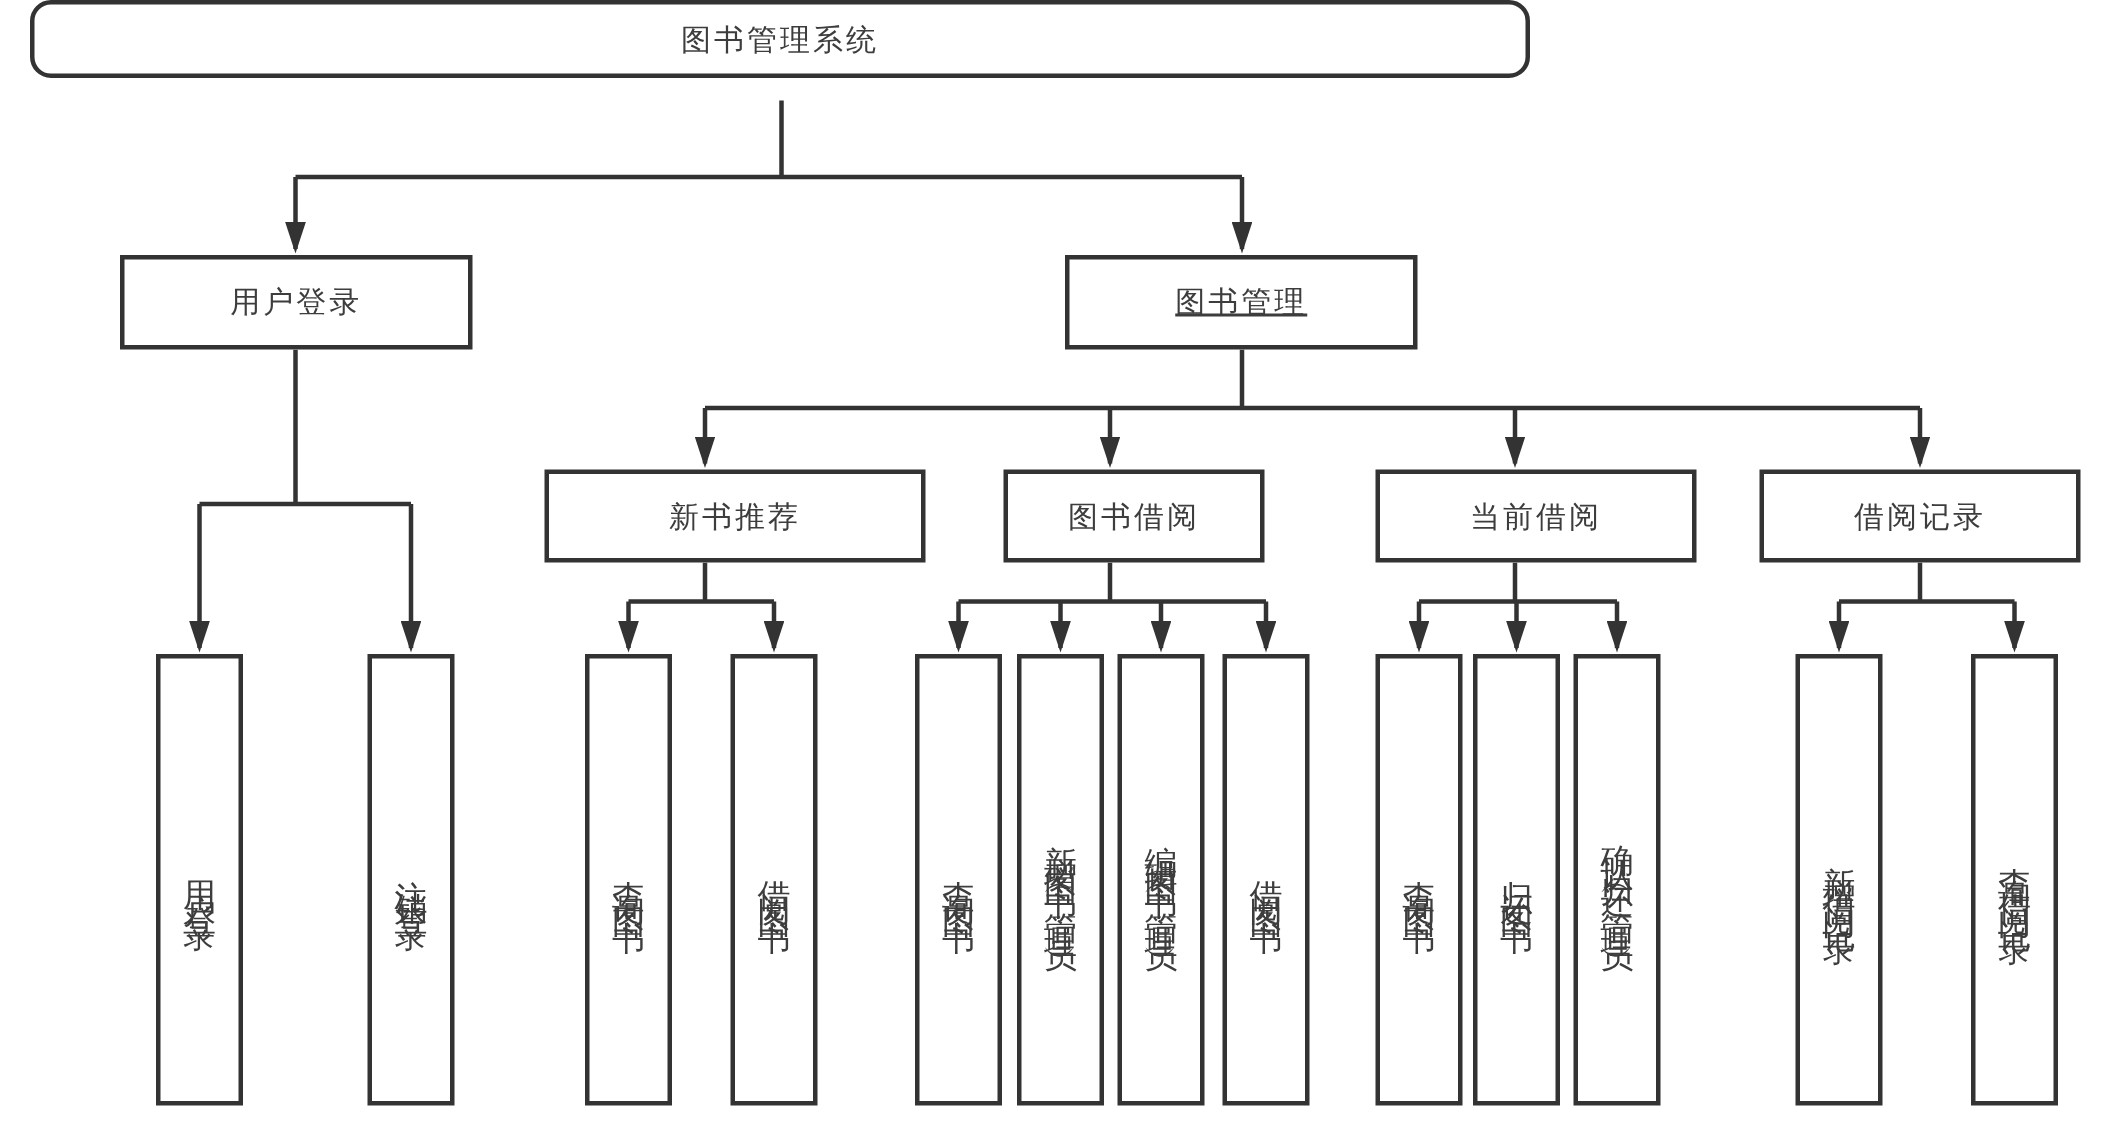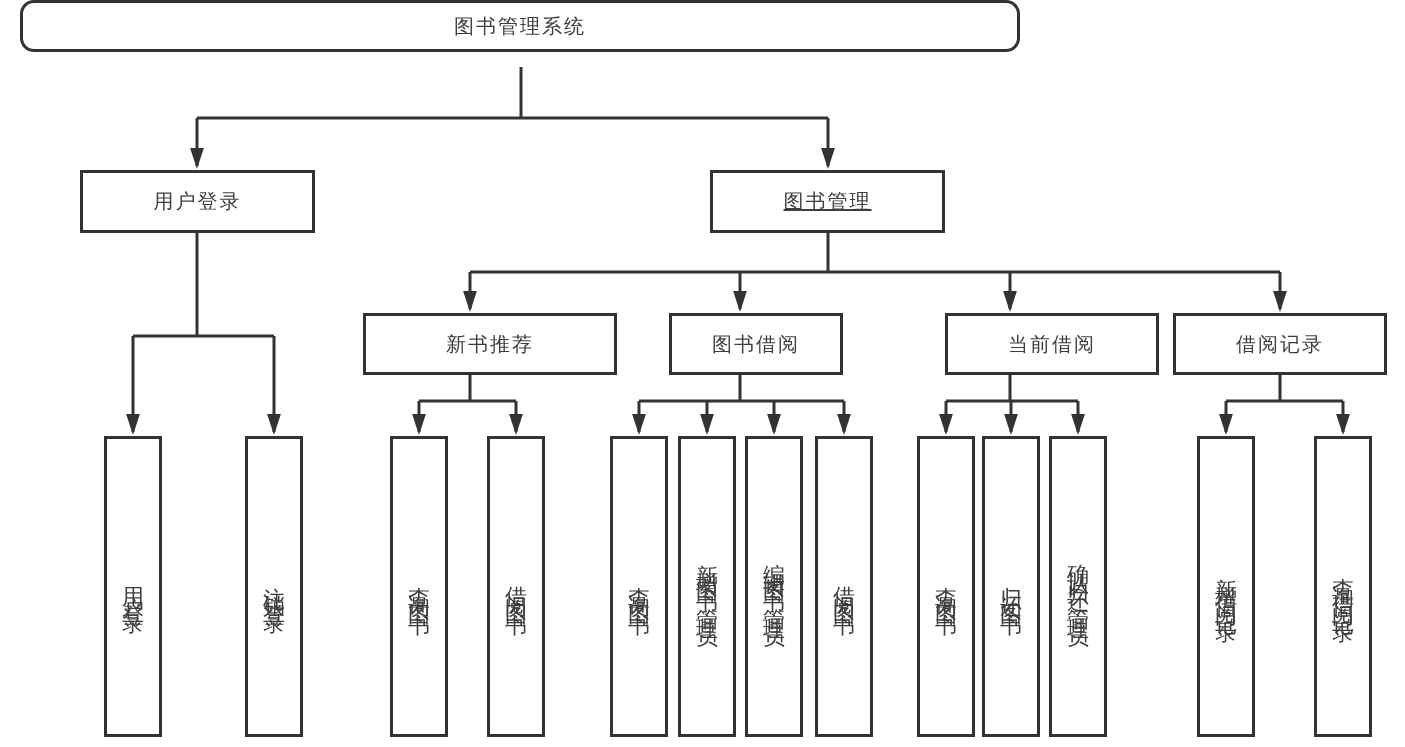--- a/index.html
+++ b/index.html
@@ -114,21 +114,21 @@
   <div class="node h" style="left:710px;top:170px;width:235px;height:63px;text-decoration:underline;">
     <span>图书管理</span>
   </div>
 
   <div class="node h" style="left:363px;top:313px;width:254px;height:62px;">
     <span>新书推荐</span>
   </div>
   <div class="node h" style="left:633px;top:313px;width:174px;height:62px;margin-left:36px;">
     <span>图书借阅</span>
   </div>
-  <div class="node h" style="left:945px;top:313px;width:214px;height:62px;">
+  <div class="node h" style="left:917px;top:313px;width:214px;height:62px;">
     <span>当前借阅</span>
   </div>
   <div class="node h" style="left:1173px;top:313px;width:214px;height:62px;">
     <span>借阅记录</span>
   </div>
 
   <div class="node v" style="left:104px;top:436px;width:58px;height:301px;">
     <span>用户登录</span>
   </div>
   <div class="node v" style="left:245px;top:436px;width:58px;height:301px;">

